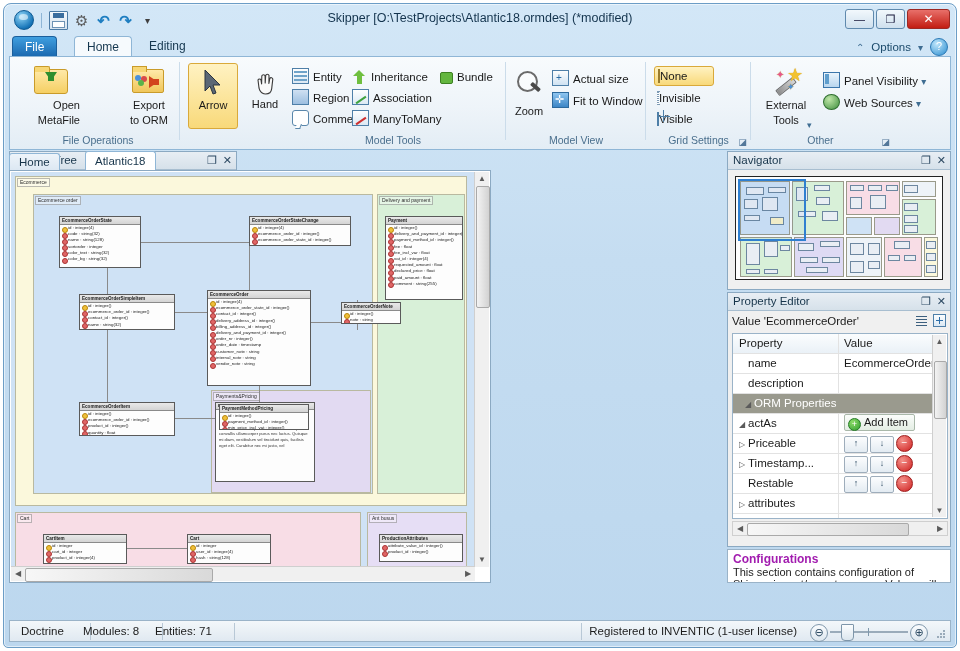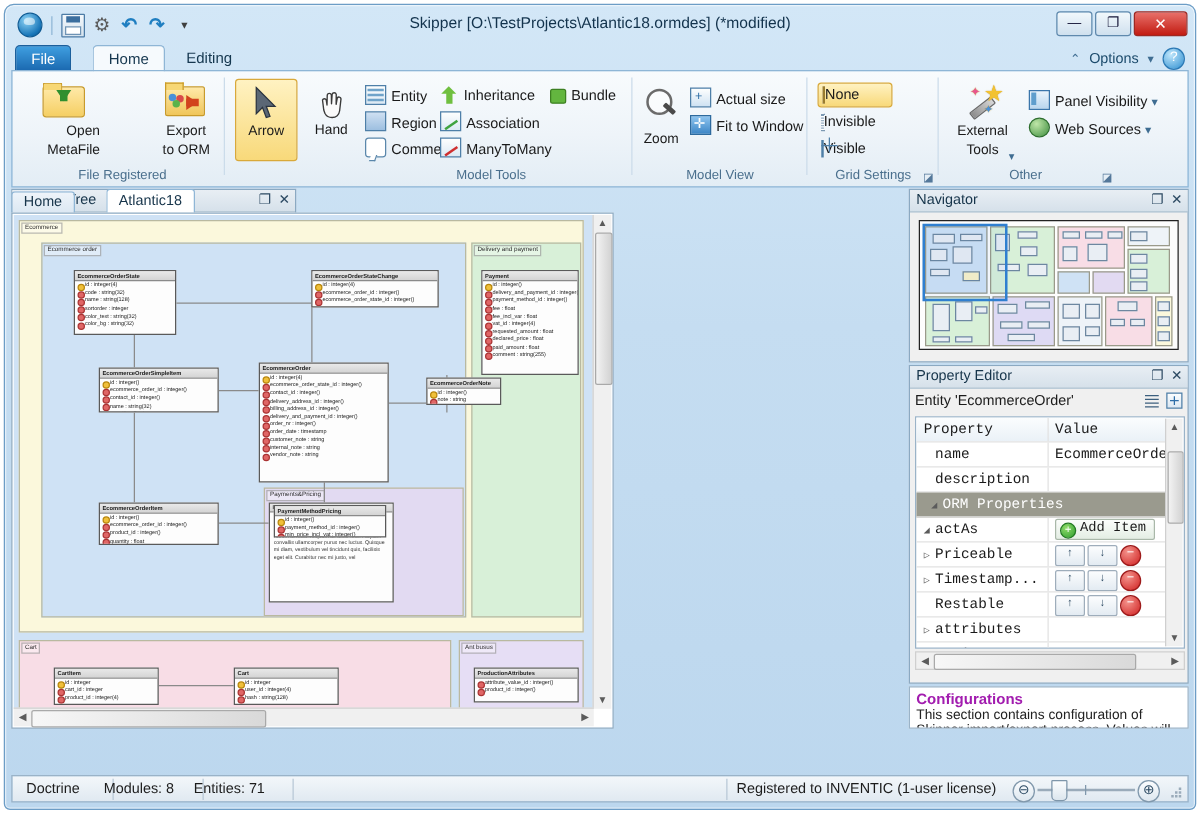--- a/index.html
+++ b/index.html
@@ -220,21 +220,21 @@
   .propeditor{left:718px;top:141px;width:224px;height:255px;}
   .pe-sub{position:absolute;left:4px;top:22px;right:4px;height:16px;font-size:11.5px;color:#1a1a1a;}
   .pe-sub .tools{position:absolute;right:0;top:-1px;display:flex;gap:5px;}
   .pe-ico{width:13px;height:13px;border:1px solid #4e7fa8;background:linear-gradient(180deg,#fbfdfe,#dbe8f3);position:relative;box-sizing:border-box;}
   .pe-ico.lines{border:none;background:none;}
   .pe-ico.lines:before{content:"";position:absolute;left:1px;top:2px;width:11px;height:1px;background:#3c5f7e;
     box-shadow:0 3px 0 #3c5f7e,0 6px 0 #3c5f7e,0 9px 0 #3c5f7e;}
   .pe-ico.plus:before{content:"";position:absolute;left:5px;top:2px;width:1px;height:7px;background:#2e6ea8;}
   .pe-ico.plus:after{content:"";position:absolute;left:2px;top:5px;width:7px;height:1px;background:#2e6ea8;}
   .pgrid{position:absolute;left:4px;top:40px;width:216px;height:186px;background:#fff;border:1px solid #9ab3c8;box-sizing:border-box;overflow:hidden;}
-  .prow{height:19px;line-height:19px;font-size:11.5px;border-bottom:1px solid #e2e2e2;position:relative;white-space:nowrap;font-family:Liberation Mono, monospace;}
+  .prow{height:19px;line-height:19px;font-size:11.5px;border-bottom:1px solid #e2e2e2;position:relative;white-space:nowrap;}
   .prow .pn{position:absolute;left:0;top:0;width:106px;height:19px;padding-left:6px;box-sizing:border-box;border-right:1px solid #e2e2e2;overflow:hidden;}
   .prow .pv{position:absolute;left:107px;top:0;right:0;height:19px;padding-left:4px;box-sizing:border-box;overflow:hidden;}
   .prow.group-row{background:#9a9a8e;color:#fff;}
   .prow.group-row .pn{border-right:none;width:auto;right:16px;padding-left:12px;}
   .prow.hdr{background:linear-gradient(180deg,#fbfdfe,#eaf1f7);font-weight:normal;}
   .tri{display:inline-block;width:9px;color:#5b5b5b;font-size:8px;}
   .additem{display:inline-block;height:15px;line-height:14px;padding:0 6px 0 3px;border:1px solid #a9b8a9;
     background:linear-gradient(180deg,#fbfdfb,#e4eee4);border-radius:2px;font-size:11px;vertical-align:1px;}
   .greenplus{display:inline-block;width:11px;height:11px;border-radius:50%;background:radial-gradient(circle at 35% 30%,#8fdc6a,#2f9e2f);
     border:1px solid #237a23;color:#fff;font-size:9px;line-height:10px;text-align:center;vertical-align:-1px;margin-right:3px;}
@@ -327,21 +327,21 @@
             <div class="dots3">
               <i></i>
               <i></i>
               <i></i>
             </div>
             <div class="redarrow"></div>
         </div>
         <div class="lbl">Export</div>
         <div class="lbl">to ORM</div>
       </div>
-      <div class="glabel">File Registered</div>
+      <div class="glabel">File Operations</div>
       <div class="gsep"></div>
     </div>
 
     <div class="group" style="left:170px;width:326px;">
       <div class="toolbtn sel" style="left:8px;">
         <div class="cursor-ico">
           <svg width="20" height="28" viewBox="0 0 20 28">
               <polygon points="2,1 2,22 7,17 10,25 13,24 10,16 17,16" fill="#5b6775" stroke="#2b3440" stroke-width="1"></polygon>
             </svg>
         </div>
@@ -667,21 +667,21 @@
 
     <div class="panel propeditor">
       <div class="panel-hd">
         <span>Property Editor</span>
         <span class="btns">
           <span>❐</span>
           <span>✕</span>
         </span>
       </div>
       <div class="pe-sub">
-        <span>Entity 'EcommerceOrder'</span>
+        <span>Value 'EcommerceOrder'</span>
         <span class="tools">
           <span class="pe-ico lines"></span>
           <span class="pe-ico plus"></span>
         </span>
       </div>
       <div class="pgrid">
         <div id="pgrows" style="position:absolute;left:0;top:0;right:14px;">
             <div class="prow hdr">
               <div class="pn">Property</div>
               <div class="pv">Value</div>

